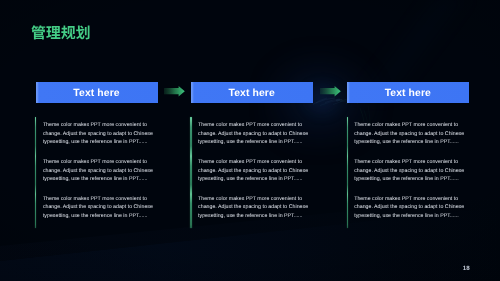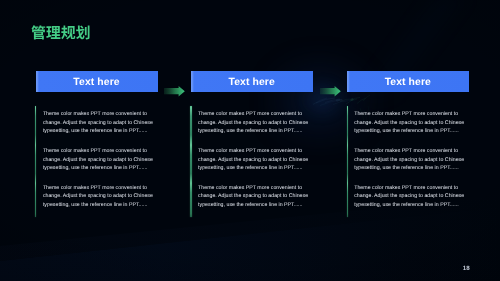--- a/index.html
+++ b/index.html
@@ -29,21 +29,21 @@
              rgba(0,0,0,0) 40%, rgba(0,2,6,.40) 80%, rgba(0,1,4,.75) 100%);}
 
   
   #title{position:absolute;left:31.0px;top:25.4px;color:#44cd86;line-height:0;}
   #title-svg{display:block;}
   #title-text{position:absolute;left:0;top:0;font-size:14.4px;font-weight:700;
               line-height:15.2px;color:#3fcc81;opacity:0;pointer-events:none;
               white-space:nowrap;}
 
   
-  .col{position:absolute;top:71px;width:122px;}
+  .col{position:absolute;top:82px;width:122px;}
   .hdr{height:21.2px;background:linear-gradient(90deg,#6a97f8 0%,#6a97f8 0.9%,#4077f5 2.4%,#3d75f4 100%);position:relative;display:flex;align-items:center;padding-top:1.6px;box-sizing:border-box;
        justify-content:center;color:#fff;font-weight:700;font-size:10.4px;
        letter-spacing:.1px;}
   .blockwrap{position:absolute;left:0;top:34.8px;width:122px;height:111px;}
   .vline{position:absolute;left:-0.3px;top:0;width:1.15px;height:111px;
          background:linear-gradient(180deg,#55b98b 0%,#68c89b 1.5%,#3c9671 9%,
             #2e8260 26%,#63c496 35.2%,#36906b 44%,#2b7a59 61%,#5fc091 69.5%,
             #358e69 78%,#2a7453 97%,#1f5d43 100%);
          box-shadow:0 0 1.6px rgba(70,175,125,.45);}
   .para{position:absolute;left:7.4px;width:114px;font-size:5.25px;

